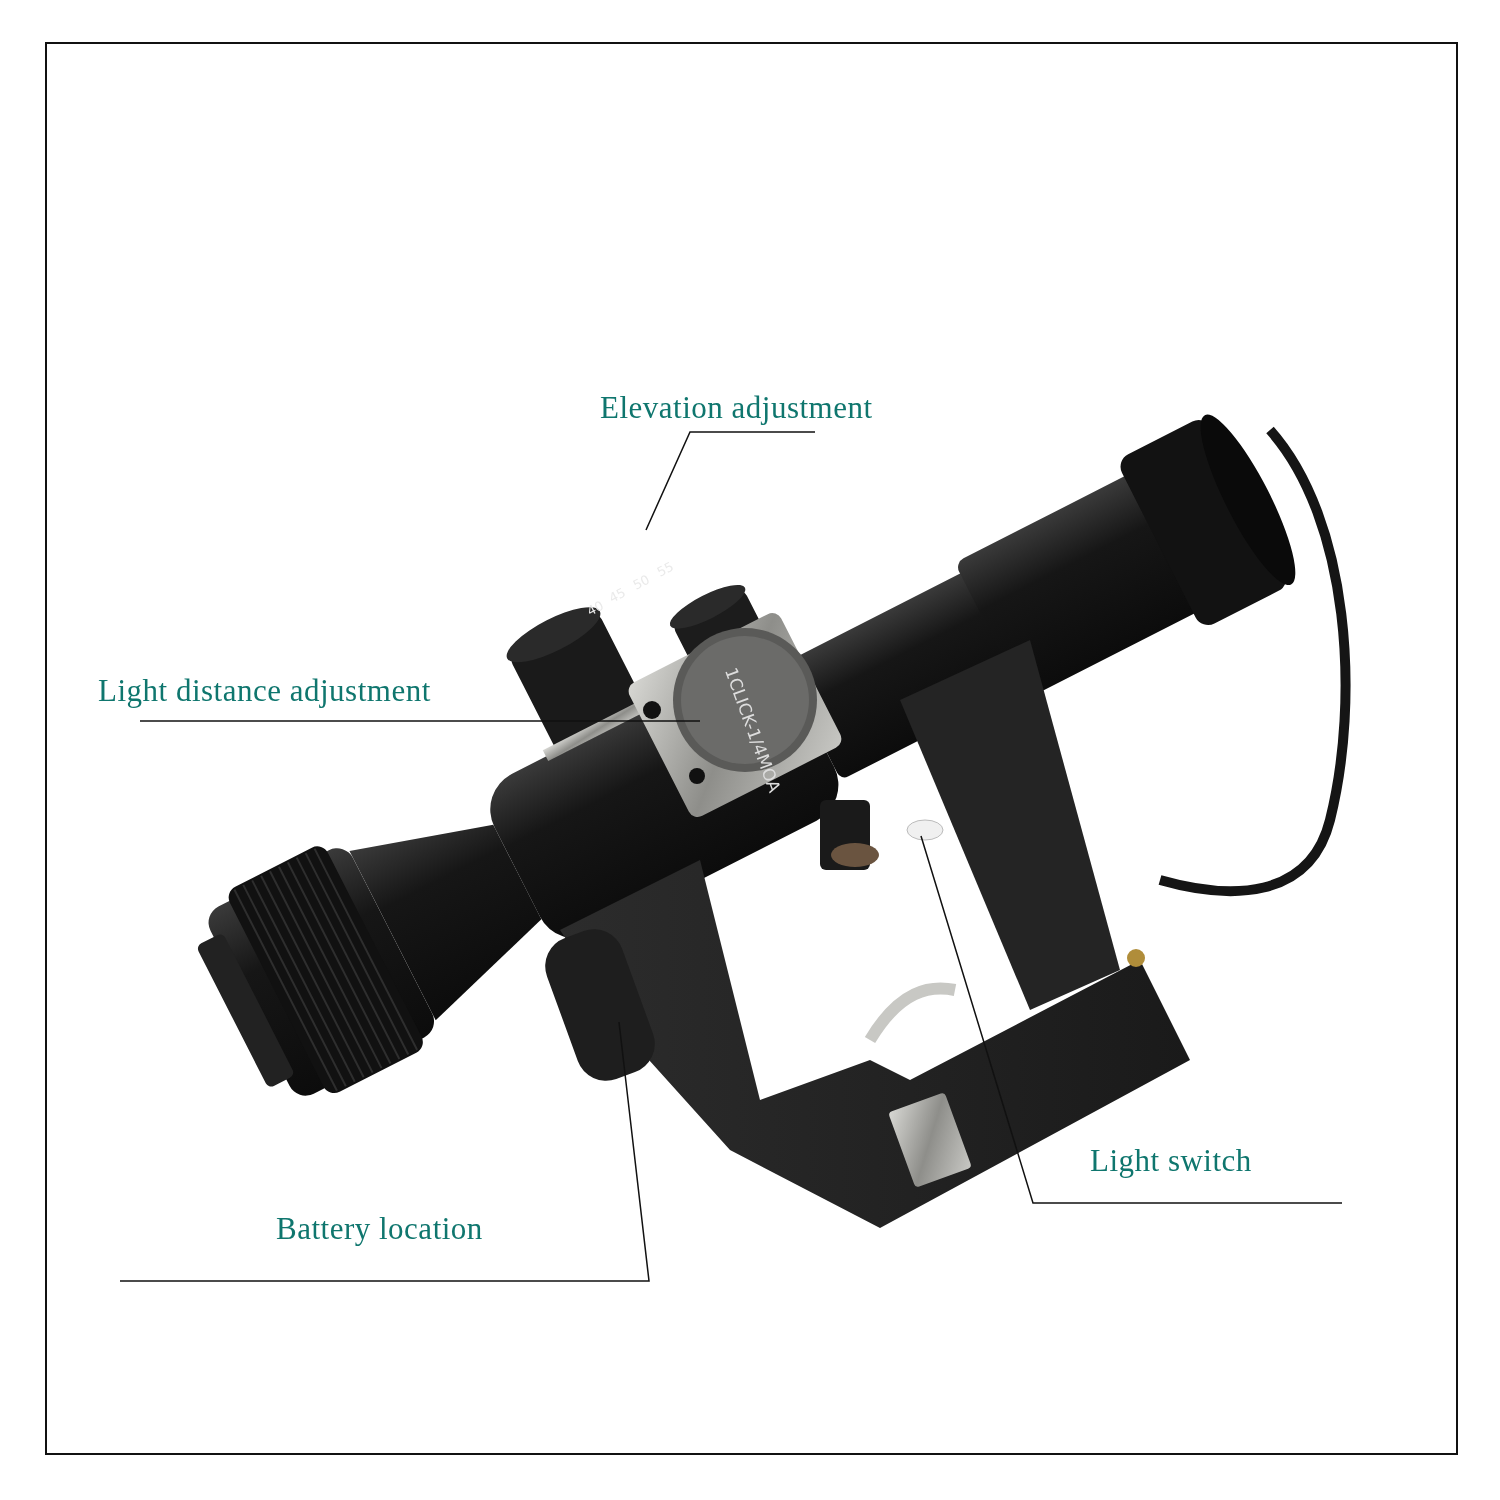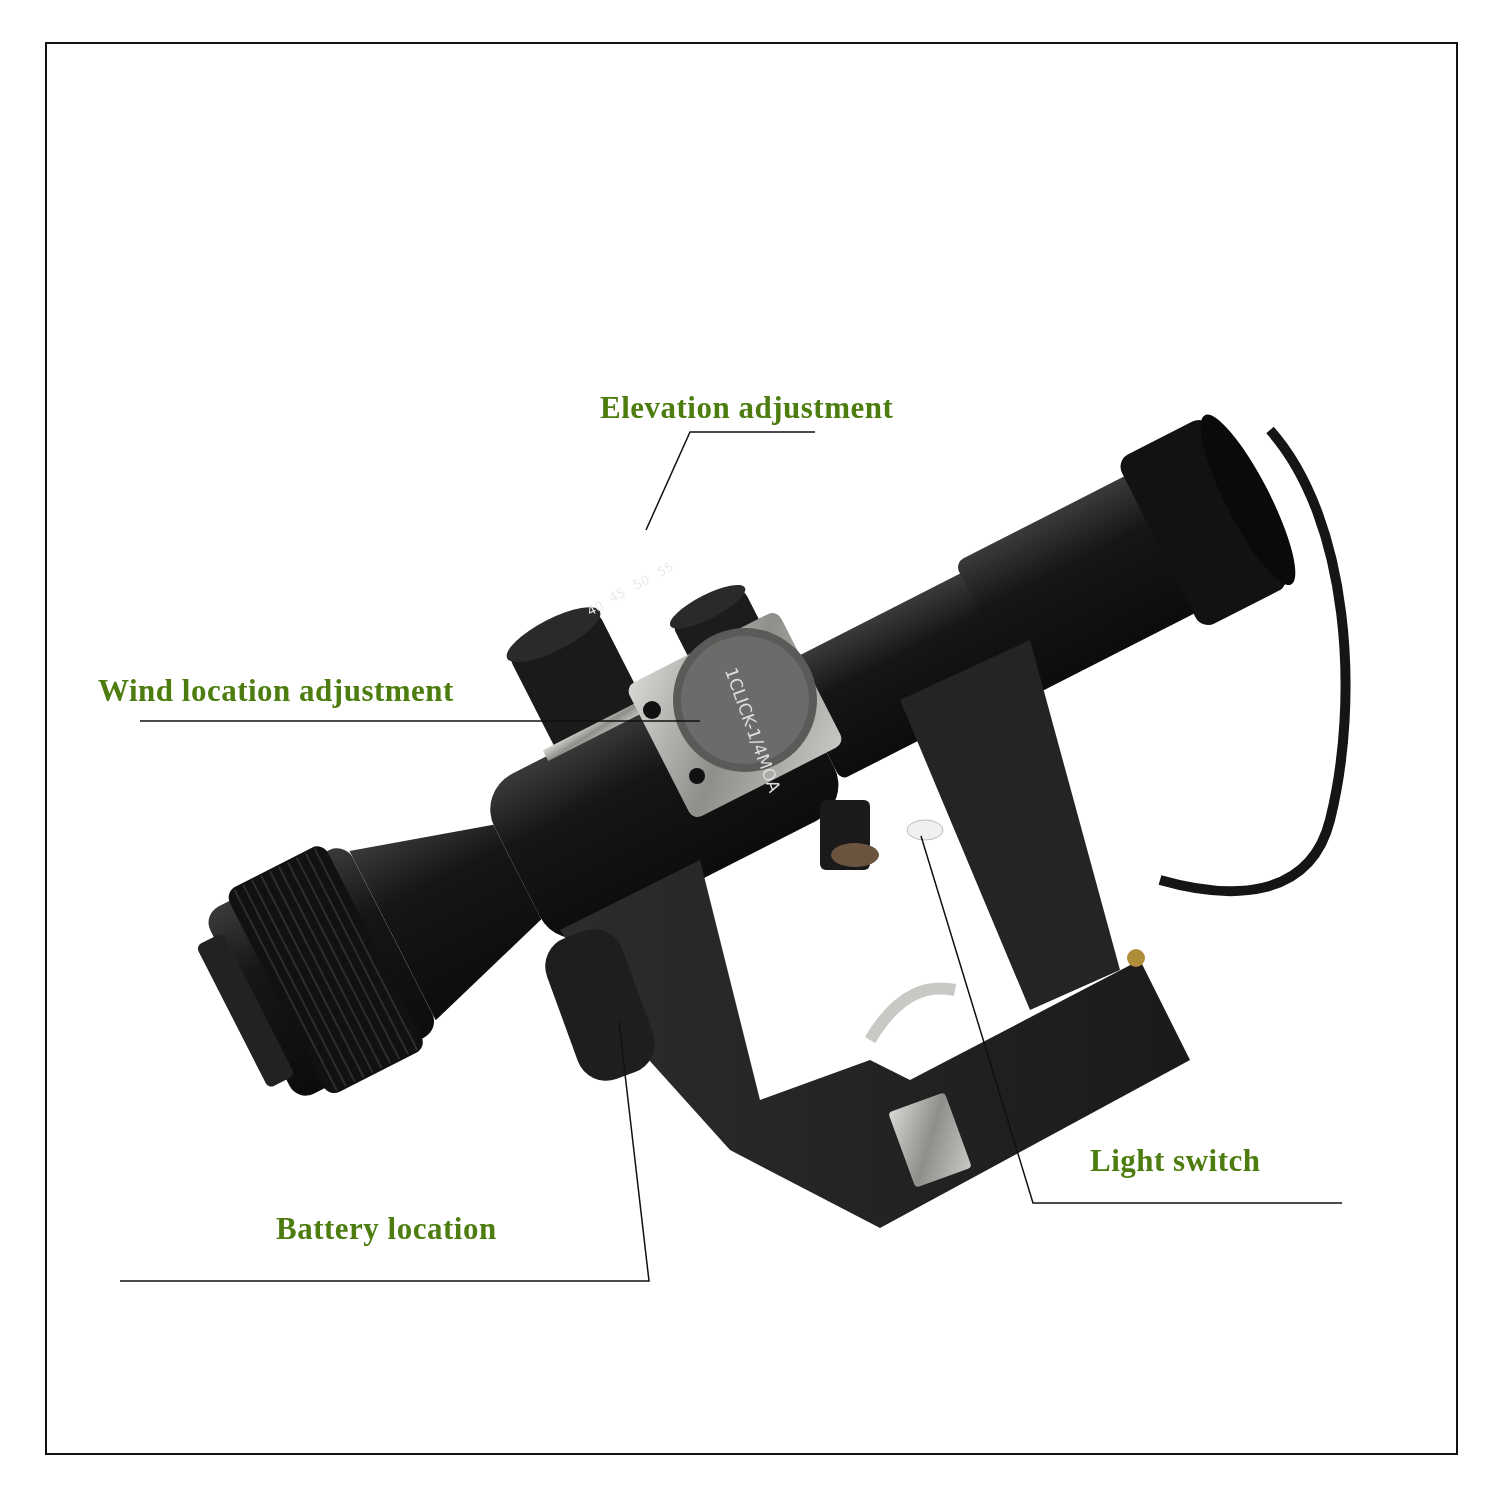--- a/index.html
+++ b/index.html
@@ -1,19 +1,19 @@
 <!DOCTYPE html>
 <html><head>
 <meta charset="utf-8">
 <style>
   html, body { margin:0; padding:0; background:#ffffff; }
   body { width:1500px; height:1500px; position:relative; overflow:hidden; font-family:"DejaVu Serif","Liberation Serif",serif; }
   .frame { position:absolute; left:45px; top:42px; width:1413px; height:1413px; border:2px solid #111; box-sizing:border-box; }
   .scene { position:absolute; left:0; top:0; width:1500px; height:1500px; }
-  .label { position:absolute; font-family:"Liberation Serif","DejaVu Serif",serif; font-weight:bold; color:#4d7c0f; font-size:31px; letter-spacing:0.5px; white-space:nowrap; }
+  .label { position:absolute; font-family:"Liberation Serif","DejaVu Serif",serif; font-weight:normal; color:#0f766e; font-size:31px; letter-spacing:0.5px; white-space:nowrap; }
   .lbl-elev { left:600px; top:390px; }
   .lbl-wind { left:98px; top:673px; }
   .lbl-light { left:1090px; top:1143px; }
   .lbl-batt { left:276px; top:1211px; }
 </style>
 </head>
 <body>
 
 <div class="frame"></div>
 
@@ -108,15 +108,15 @@
 
   <g stroke="#111" stroke-width="1.5" fill="none">
     <polyline points="815,432 690,432 646,530"></polyline>
     <polyline points="140,721 700,721"></polyline>
     <polyline points="1342,1203 1033,1203 921,836"></polyline>
     <polyline points="120,1281 649,1281 619,1022"></polyline>
   </g>
 </svg>
 
 <div class="label lbl-elev">Elevation adjustment</div>
-<div class="label lbl-wind">Wind location adjustment</div>
+<div class="label lbl-wind">Light distance adjustment</div>
 <div class="label lbl-light">Light switch</div>
 <div class="label lbl-batt">Battery location</div>
 
 </body></html>

